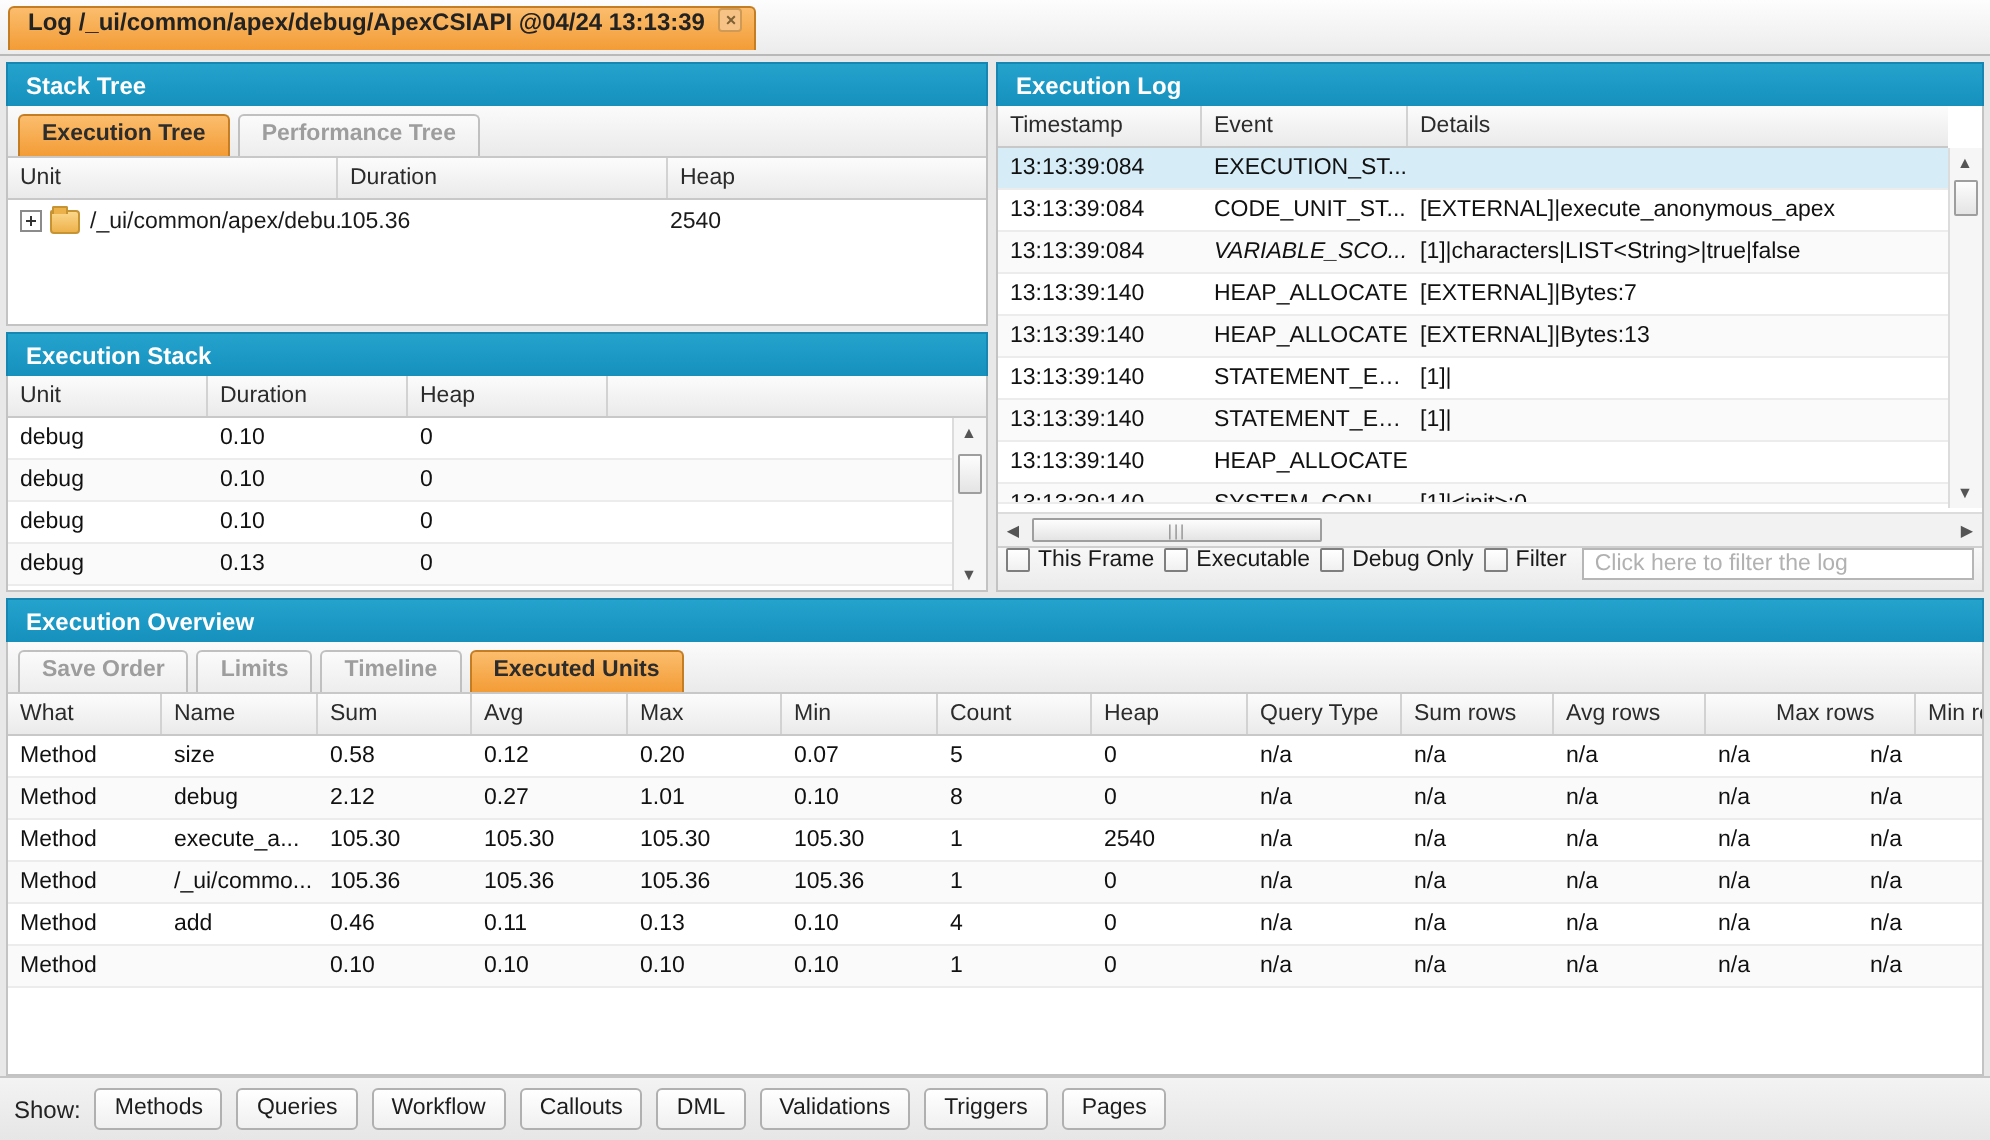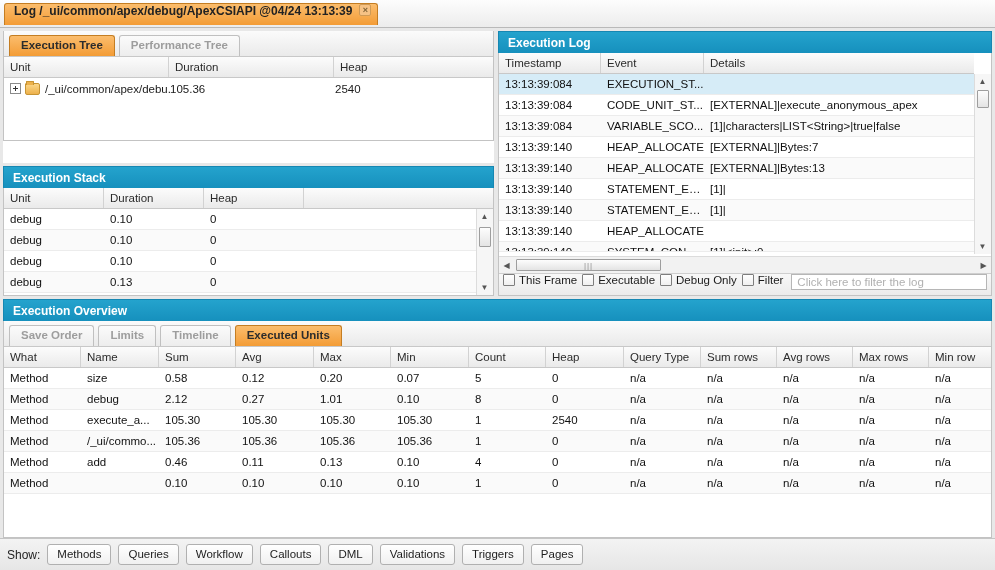--- a/index.html
+++ b/index.html
@@ -186,20 +186,21 @@
 <div id="app">
 
   <div class="tabstrip">
     <div class="doc-tab">
       <span>Log /_ui/common/apex/debug/ApexCSIAPI @04/24 13:13:39</span>
       <span class="closex">×</span>
     </div>
   </div>
 
   <div class="panel" style="left:3px; top:31px; width:491px; height:132px;">
+    <div class="panel-head">Stack Tree</div>
     <div class="panel-body" style="height:110px;">
       <div class="subtabs">
         <div class="subtab active">Execution Tree</div>
         <div class="subtab">Performance Tree</div>
       </div>
       <div class="grid">
         <div class="ghead">
           <div class="gcell" style="width:165px;">Unit</div>
           <div class="gcell" style="width:165px;">Duration</div>
           <div class="gcell" style="flex:1; border-right:none;">Heap</div>
@@ -270,21 +271,21 @@
           <div class="gcell" style="width:103px;">EXECUTION_ST...</div>
           <div class="gcell" style="flex:1;"></div>
         </div>
         <div class="grow">
           <div class="gcell" style="width:102px;">13:13:39:084</div>
           <div class="gcell" style="width:103px;">CODE_UNIT_ST...</div>
           <div class="gcell" style="flex:1;">[EXTERNAL]|execute_anonymous_apex</div>
         </div>
         <div class="grow alt">
           <div class="gcell" style="width:102px;">13:13:39:084</div>
-          <div class="gcell" style="width:103px;">VARIABLE_SCO...</div>
+          <div class="gcell" style="width:103px;font-style:italic;">VARIABLE_SCO...</div>
           <div class="gcell" style="flex:1;">[1]|characters|LIST&lt;String&gt;|true|false</div>
         </div>
         <div class="grow">
           <div class="gcell" style="width:102px;">13:13:39:140</div>
           <div class="gcell" style="width:103px;">HEAP_ALLOCATE</div>
           <div class="gcell" style="flex:1;">[EXTERNAL]|Bytes:7</div>
         </div>
         <div class="grow alt">
           <div class="gcell" style="width:102px;">13:13:39:140</div>
           <div class="gcell" style="width:103px;">HEAP_ALLOCATE</div>
@@ -361,21 +362,21 @@
           <div class="gcell" style="width:78px;">Name</div>
           <div class="gcell" style="width:77px;">Sum</div>
           <div class="gcell" style="width:78px;">Avg</div>
           <div class="gcell" style="width:77px;">Max</div>
           <div class="gcell" style="width:78px;">Min</div>
           <div class="gcell" style="width:77px;">Count</div>
           <div class="gcell" style="width:78px;">Heap</div>
           <div class="gcell" style="width:77px;">Query Type</div>
           <div class="gcell" style="width:76px;">Sum rows</div>
           <div class="gcell" style="width:76px;">Avg rows</div>
-          <div class="gcell" style="width:76px;">Max rows</div>
+          <div class="gcell" style="width:76px;margin-left:29px;">Max rows</div>
           <div class="gcell" style="flex:1; border-right:none;">Min row</div>
         </div>
 
         <div class="grow">
           <div class="gcell" style="width:77px;">Method</div>
           <div class="gcell" style="width:78px;">size</div>
           <div class="gcell" style="width:77px;">0.58</div>
           <div class="gcell" style="width:78px;">0.12</div>
           <div class="gcell" style="width:77px;">0.20</div>
           <div class="gcell" style="width:78px;">0.07</div>

